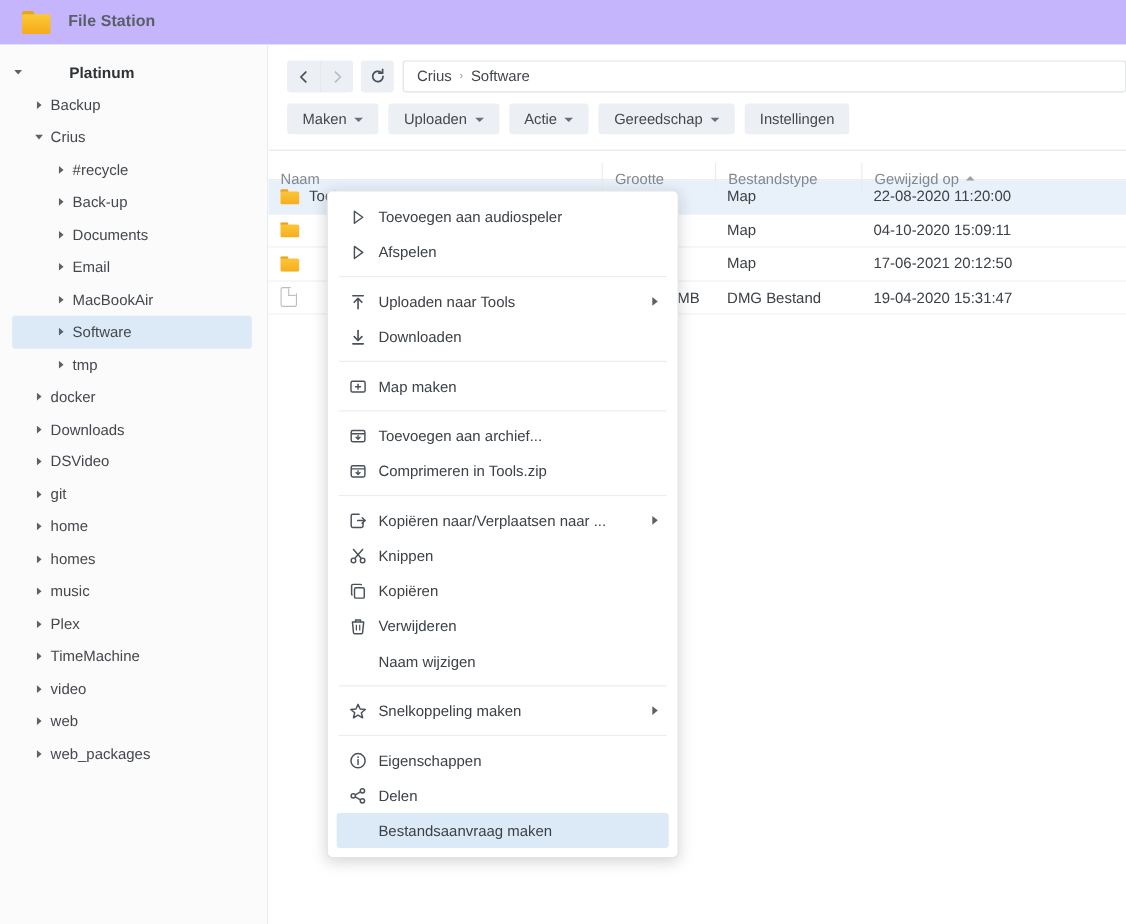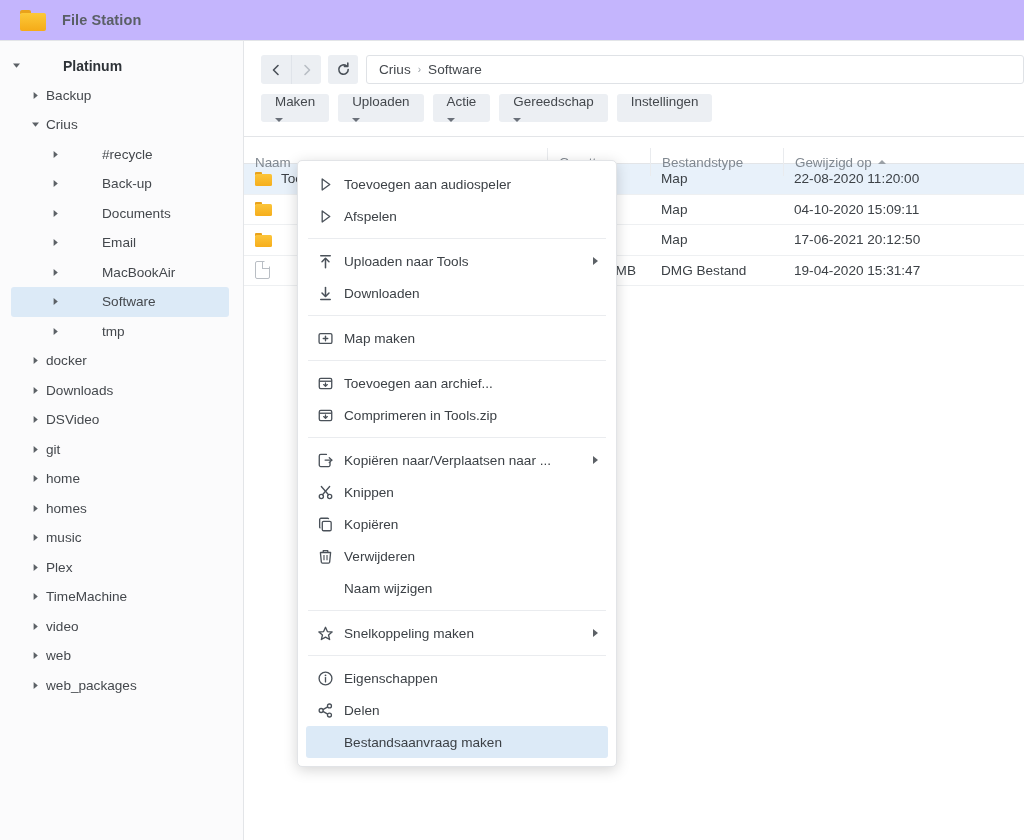--- a/index.html
+++ b/index.html
@@ -88,21 +88,21 @@
     color: #44484d;
   }
   .tree-label.root {
     font-weight: bold;
     color: #2e3338;
     font-size: 14px;
     margin-left: 36px;
   }
   .lvl0 { padding-left: 9px; }
   .lvl1 { padding-left: 28px; }
-  .lvl2 { padding-left: 48px; gap: 36px; }
+  .lvl2 { padding-left: 48px; }
   .tree-item.selected.lvl2 { padding-left: 37px; }
 
   
   .main {
     flex: 1;
     position: relative;
     background: #ffffff;
     overflow: hidden;
   }
   .toolbar-zone {
@@ -146,28 +146,27 @@
   .btn-row {
     display: flex;
     gap: 9px;
     margin-top: 10px;
   }
   .tbtn {
     height: 28px;
     background: #eceff3;
     border-radius: 3px;
     display: flex;
-    align-items: flex-start;
+    align-items: center;
     padding: 0 14px;
     font-size: 13.4px;
     color: #44484d;
     cursor: pointer;
     gap: 7px;
     white-space: nowrap;
-    flex-direction: column;
   }
   .tbtn .dd {
     width: 0; height: 0;
     border-left: 4px solid transparent;
     border-right: 4px solid transparent;
     border-top: 4px solid #6a7079;
     margin-top: 2px;
   }
 
   
@@ -252,21 +251,21 @@
     background: #ffffff;
     border-left: 1px solid #b9bec4;
     border-bottom: 1px solid #b9bec4;
     transform-origin: center;
   }
 
   
   .ctxmenu {
     position: absolute;
     left: 53px;
-    top: 119px;
+    top: 132px;
     width: 320px;
     background: #ffffff;
     border: 1px solid #e2e4e7;
     border-radius: 5px;
     box-shadow: 0 3px 14px rgba(0,0,0,0.17);
     padding: 7px 0 8px 0;
     z-index: 50;
   }
   .mi {
     display: flex;

